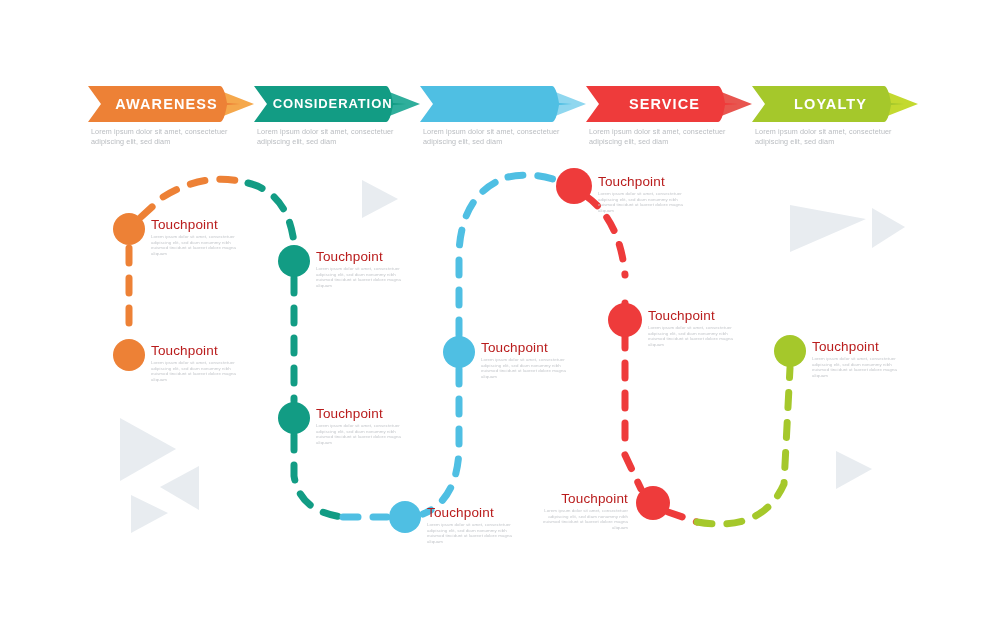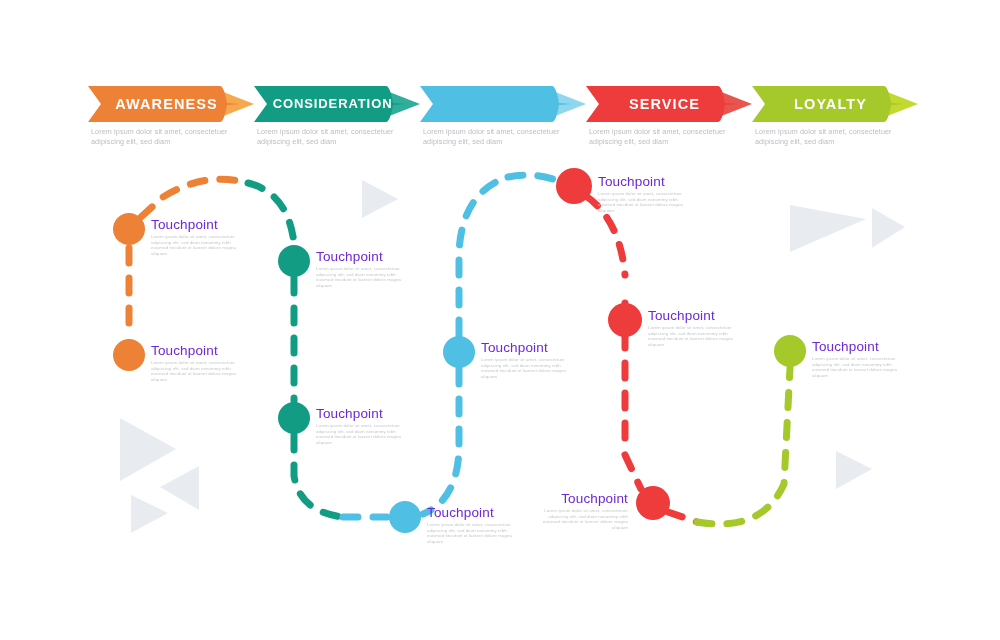--- a/index.html
+++ b/index.html
@@ -108,21 +108,21 @@
   }
   .tp-label {
     position: absolute;
     width: 96px;
   }
   .tp-label.left-side {
     text-align: right;
   }
   .tp-title {
     font-size: 13.5px;
-    color: #6d28d9;
+    color: #b91c1c;
     letter-spacing: 0.15px;
     line-height: 15px;
     white-space: nowrap;
   }
   .tp-label.left-side .tp-title {
     text-align: right;
   }
   .tp-body {
     margin-top: 2px;
     font-size: 4.4px;

